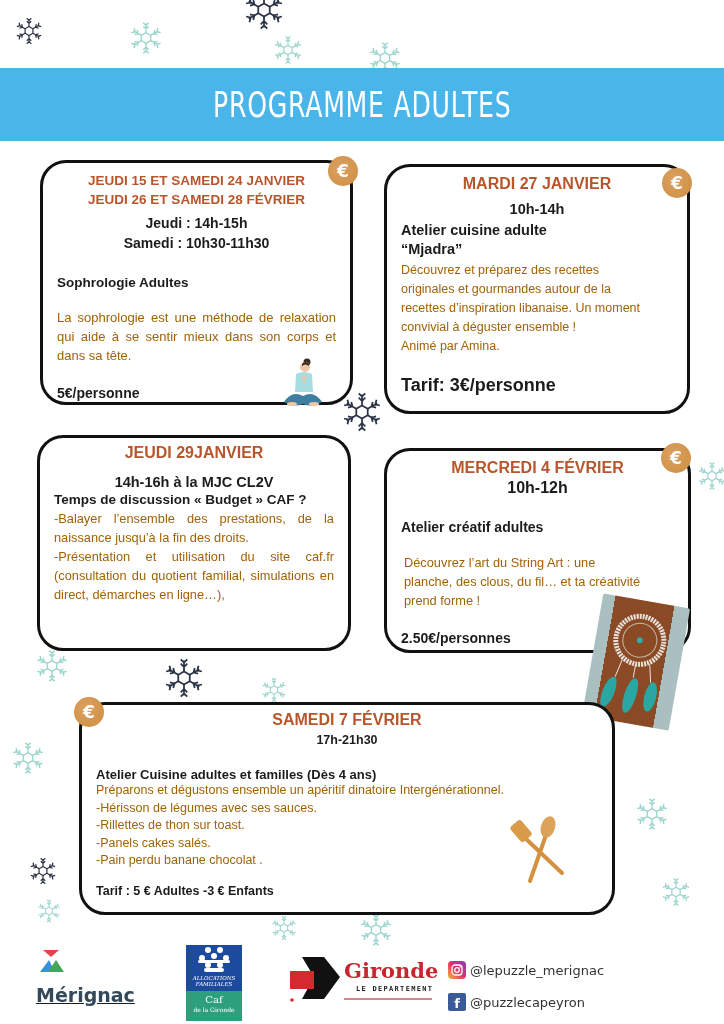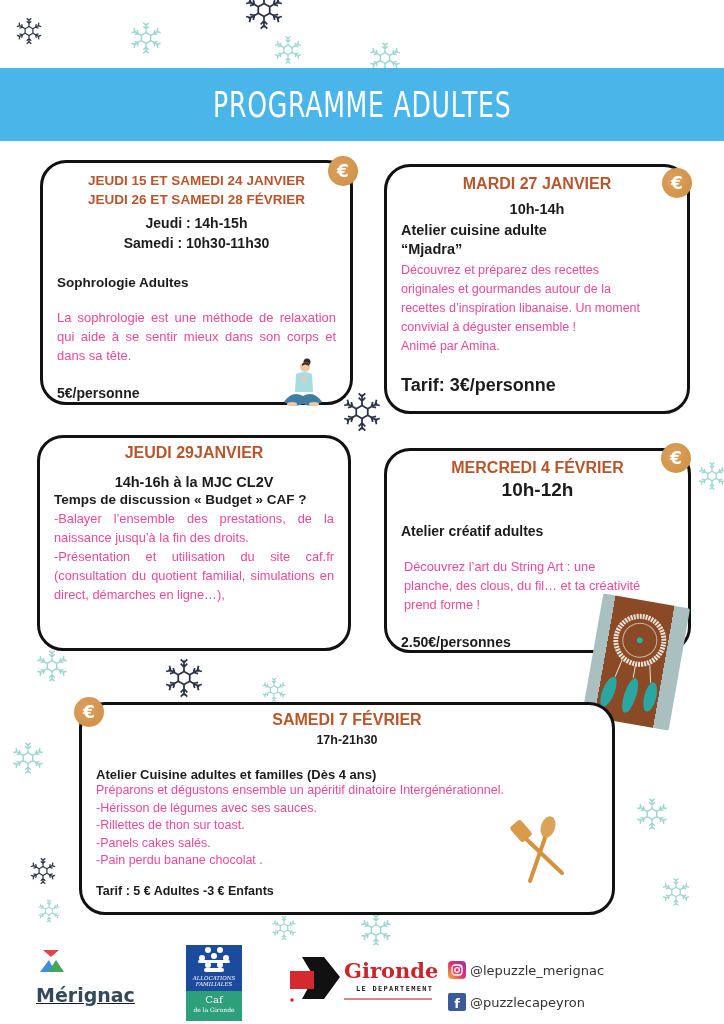--- a/index.html
+++ b/index.html
@@ -25,21 +25,21 @@
   }
   .coin {
     position: absolute; width: 30px; height: 30px; border-radius: 50%;
     background: radial-gradient(circle at 40% 40%, #dca063 0%, #d19449 70%, #c8893c 100%);
     color: #fff; font-weight: bold; font-size: 17px; line-height: 30px; text-align: center;
     font-family: "DejaVu Sans", sans-serif;
   }
   .date { color: #b8552b; font-weight: bold; font-family: "Liberation Sans", sans-serif; text-align: center; }
   .time { font-weight: bold; text-align: center; font-family: "Liberation Sans", sans-serif; }
   .subtitle { font-weight: bold; font-family: "Liberation Sans", sans-serif; }
-  .body-text { font-family: "Liberation Sans", sans-serif; color: #ec4899; }
+  .body-text { font-family: "Liberation Sans", sans-serif; color: #a16207; }
   .price { font-weight: bold; font-family: "Liberation Sans", sans-serif; }
   .justify { text-align: justify; text-align-last: left; }
 
   
   #c1 { left: 40px; top: 160px; width: 313px; height: 245px; }
   #c1 .date { font-size: 13.5px; line-height: 19px; margin-top: 8px; }
   #c1 .time { font-size: 14px; line-height: 20px; margin-top: 4px; }
   #c1 .subtitle { font-size: 13.5px; margin-top: 22px; }
   #c1 .body-text { font-size: 13px; line-height: 19px; margin-top: 18px; }
   #c1 .price { font-size: 14px; margin-top: 20px; }
@@ -55,21 +55,21 @@
   
   #c3 { left: 37px; top: 435px; width: 314px; height: 216px; }
   #c3 .date { font-size: 16px; margin-top: 6px; }
   #c3 .time { font-size: 14.5px; margin-top: 12px; }
   #c3 .subtitle { font-size: 13.5px; margin-top: 2px; }
   #c3 .body-text { font-size: 12.8px; line-height: 19px; margin-top: 2px; }
 
   
   #c4 { left: 384px; top: 448px; width: 307px; height: 205px; }
   #c4 .date { font-size: 16px; margin-top: 8px; }
-  #c4 .time { font-size: 19px; margin-top: 2px; }
+  #c4 .time { font-size: 16px; margin-top: 2px; }
   #c4 .subtitle { font-size: 14px; margin-top: 22px; }
   #c4 .body-text { font-size: 12.8px; line-height: 19px; margin-top: 18px; padding-left: 3px; }
   #c4 .price { font-size: 14px; margin-top: 20px; }
 
   
   #c5 { left: 79px; top: 702px; width: 536px; height: 213px; }
   #c5 .date { font-size: 16px; margin-top: 6px; }
   #c5 .time { font-size: 12.5px; margin-top: 4px; }
   #c5 .subtitle { font-size: 13px; margin-top: 20px; }
   #c5 .body-text { font-size: 12.5px; line-height: 17.5px; }

